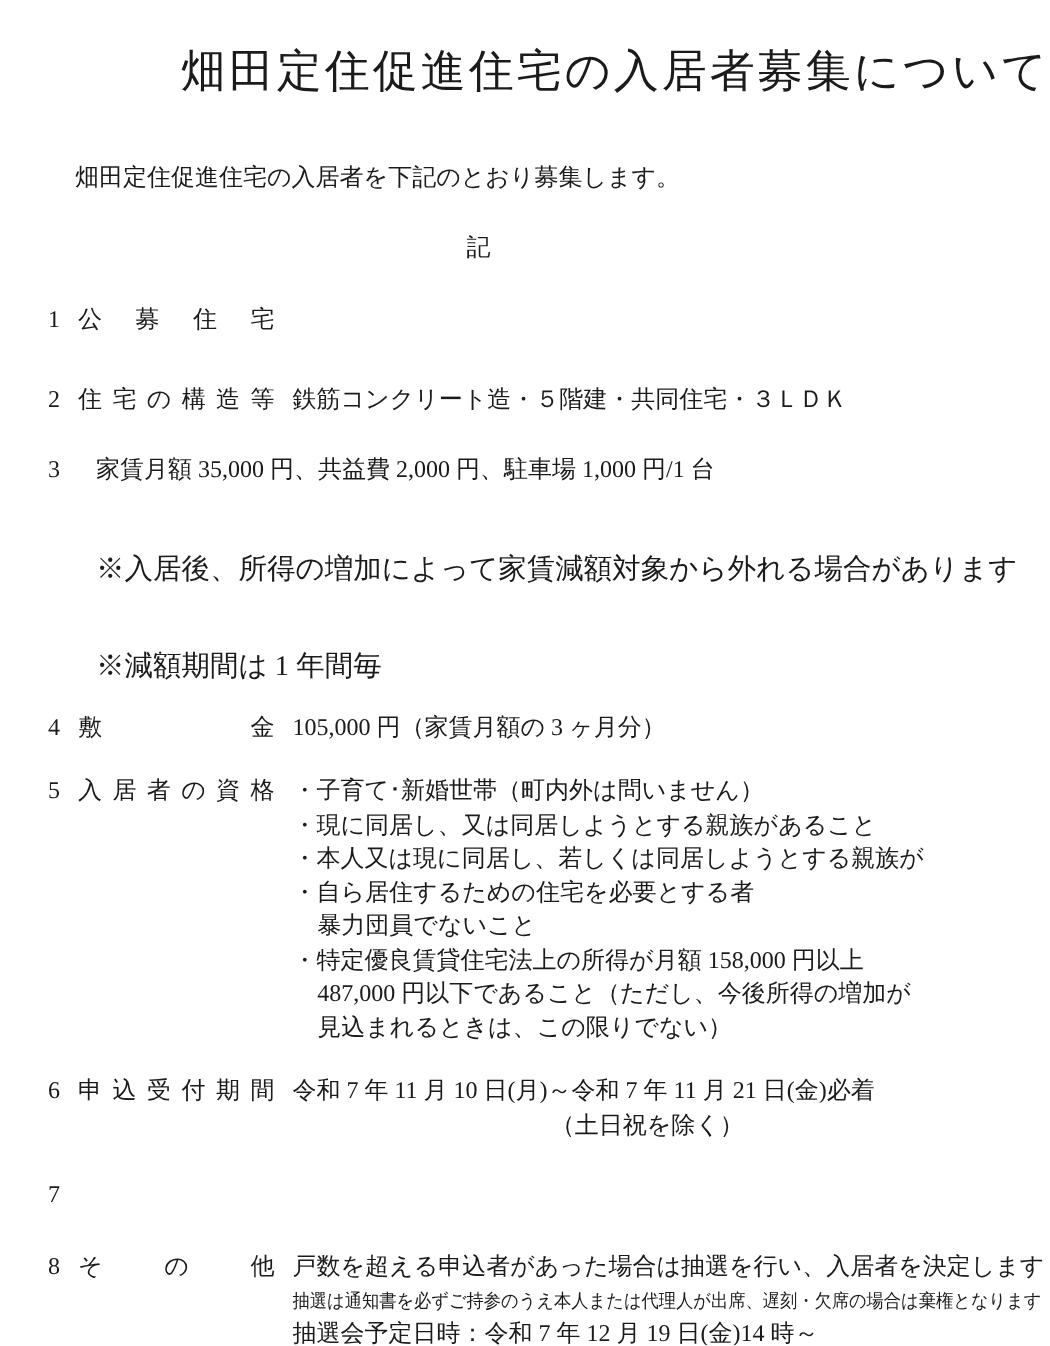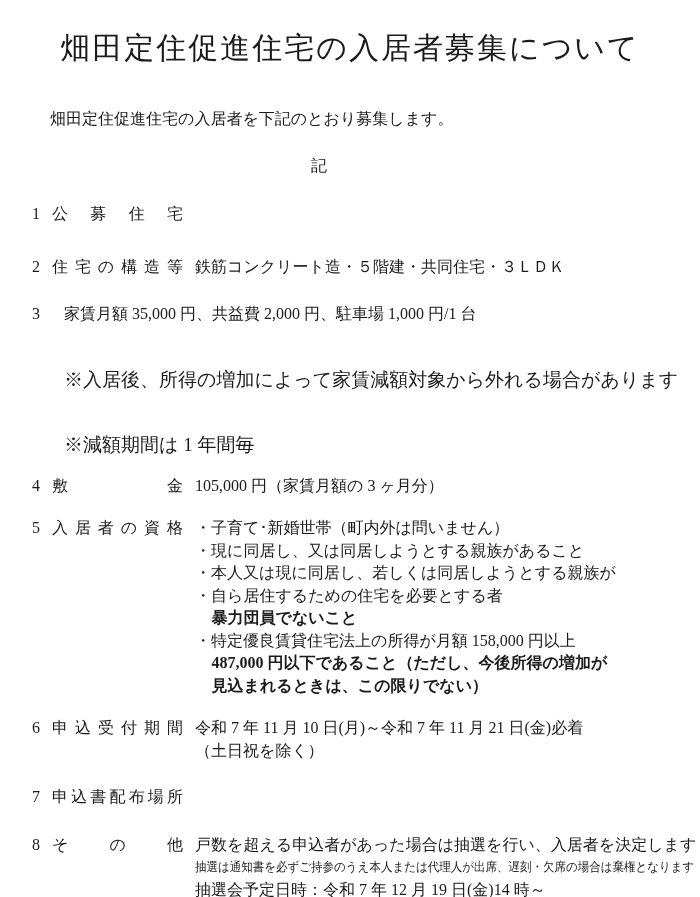--- a/index.html
+++ b/index.html
@@ -16,21 +16,21 @@
     font-family: "Liberation Serif", "DejaVu Serif", serif;
     overflow: hidden;
     box-sizing: border-box;
     padding-top: 27px;
   }
   .title {
     margin: 0;
     font-size: 30px;
     font-weight: normal;
     line-height: 42px;
-    text-align: center;
+    text-align: right;
     letter-spacing: 2px;
     white-space: nowrap;
   }
   .intro {
     margin: 39px 0 0 0;
     padding-left: 50px;
     font-size: 16px;
     line-height: 22px;
     white-space: nowrap;
   }
@@ -74,28 +74,27 @@
     width: 473px;
     flex: none;
     margin-left: 12px;
   }
   .line {
     line-height: 22.5px;
     white-space: nowrap;
   }
   .cont {
     padding-left: 16.5px;
-    font-weight: bold;
   }
   .tight {
     font-size: 19px;
     margin-top: 43px;
   }
   .right {
-    text-align: left;
+    text-align: center;
   }
   .small {
     font-size: 12.5px;
     line-height: 22.5px;
     transform: scaleX(0.92);
     transform-origin: 0 50%;
   }
 </style>
 </head>
 <body>
@@ -159,21 +158,20 @@
       <div class="num">6</div>
       <div class="label">申込受付期間</div>
       <div class="content">
         <div class="line">令和 7 年 11 月 10 日(月)～令和 7 年 11 月 21 日(金)必着</div>
         <div class="line right">（土日祝を除く）</div>
       </div>
     </div>
 
     <div class="item it7">
       <div class="num">7</div>
-      <div class="label">申込書配布場所</div>
     </div>
 
     <div class="item it8">
       <div class="num">8</div>
       <div class="label">その他</div>
       <div class="content">
         <div class="line">戸数を超える申込者があった場合は抽選を行い、入居者を決定します</div>
         <div class="line small">抽選は通知書を必ずご持参のうえ本人または代理人が出席、遅刻・欠席の場合は棄権となります</div>
         <div class="line">抽選会予定日時：令和 7 年 12 月 19 日(金)14 時～</div>
       </div>

